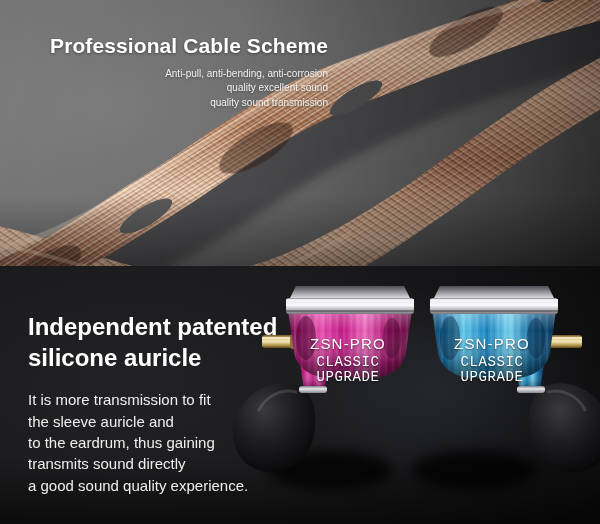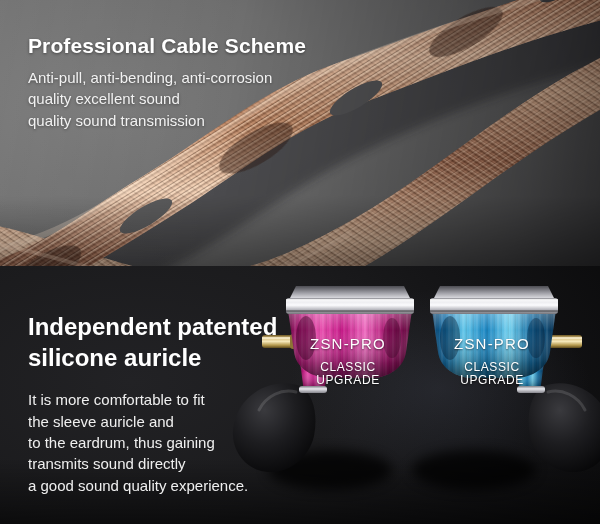--- a/index.html
+++ b/index.html
@@ -2,34 +2,34 @@
 <html><head>
 <meta charset="utf-8">
 <style>
   html,body{margin:0;padding:0;background:#000;}
   body{font-family:"Liberation Sans","DejaVu Sans",sans-serif;}
   .page{position:relative;width:600px;height:524px;overflow:hidden;background:#000;}
 
   
   .panel-top{position:absolute;left:0;top:0;width:600px;height:266px;overflow:hidden;
     background:
-      radial-gradient(120% 150% at 18% 40%, #787878 0%, #6e6e6e 30%, #5d5d5e 55%, #47474a 78%, #37373a 100%);}
+      radial-gradient(120% 150% at 18% 40%, #787878 0%, #6e6e6e 30%, #5d5d5e 55%, #47474a 78%, #37373a 100%); text-align: right;}
   .panel-top .vignette{position:absolute;inset:0;
     background:linear-gradient(100deg, rgba(255,255,255,.06) 0%, rgba(0,0,0,0) 38%, rgba(0,0,0,.30) 86%, rgba(0,0,0,.45) 100%);}
   .panel-top .floorshade{position:absolute;left:0;right:0;bottom:0;height:70px;
     background:linear-gradient(to bottom, rgba(0,0,0,0) 0%, rgba(0,0,0,.35) 100%);}
 
   
   .braid-wrap{position:absolute;left:-40px;top:-30px;width:700px;height:340px;}
   .braid-wrap svg{display:block;width:100%;height:100%;}
 
   .top-text{position:absolute;left:28px;top:34px;width:300px;z-index:6;}
   .t-title{font-size:21px;font-weight:bold;color:#ffffff;letter-spacing:.1px;
     text-shadow:0 1px 3px rgba(0,0,0,.45);margin:0 0 9px 0;line-height:1.15;}
-  .t-body{font-size:15px;color:#f2f2f2;line-height:1.42;margin:0;
+  .t-body{font-size:10px;color:#f2f2f2;line-height:1.42;margin:0;
     text-shadow:0 1px 3px rgba(0,0,0,.4);}
   .t-body span{display:block;}
 
   
   .panel-bot{position:absolute;left:0;top:266px;width:600px;height:258px;overflow:hidden;
     background:
       radial-gradient(90% 120% at 22% 45%, #222225 0%, #1b1b1d 45%, #131315 72%, #0b0b0c 100%);}
   .panel-bot .glow{position:absolute;left:250px;top:10px;width:380px;height:250px;
     background:radial-gradient(55% 55% at 50% 45%, rgba(70,75,90,.30) 0%, rgba(20,20,24,0) 72%);}
   .panel-bot .floor{position:absolute;left:0;right:0;bottom:0;height:66px;
@@ -40,21 +40,21 @@
   .b-title span{display:block;}
   .b-body{font-size:15px;color:#efefef;line-height:1.42;margin:0;}
   .b-body span{display:block;}
 
   
   .buds{position:absolute;left:0;top:0;width:600px;height:258px;z-index:4;}
   .buds svg{display:block;width:100%;height:100%;}
   .bud-label{position:absolute;z-index:5;text-align:center;color:#ffffff;
     text-shadow:0 1px 2px rgba(0,0,0,.55);pointer-events:none;}
   .bl-model{font-size:15px;letter-spacing:1.2px;line-height:1.1;}
-  .bl-sub{font-size:12px;letter-spacing:.6px;line-height:1.1;margin-top:8px;}
+  .bl-sub{font-size:14px;letter-spacing:.6px;line-height:1.1;margin-top:2px;font-family:Liberation Mono, monospace;}
   .lbl-pink{left:296px;top:336px;width:104px;}
   .lbl-blue{left:440px;top:336px;width:104px;}
 </style>
 </head>
 <body>
 
 <div class="page">
 
   <div class="panel-top">
 
@@ -328,21 +328,21 @@
     </div>
 
     <div class="floor"></div>
 
     <div class="bot-text">
       <h2 class="b-title">
         <span>Independent patented</span>
         <span>silicone auricle</span>
       </h2>
       <p class="b-body">
-        <span>It is more comfortable to fit</span>
+        <span>It is more transmission to fit</span>
         <span>the sleeve auricle and</span>
         <span>to the eardrum, thus gaining</span>
         <span>transmits sound directly</span>
         <span>a good sound quality experience.</span>
       </p>
     </div>
   </div>
 
   <div class="bud-label lbl-pink">
     <div class="bl-model">ZSN-PRO</div>

